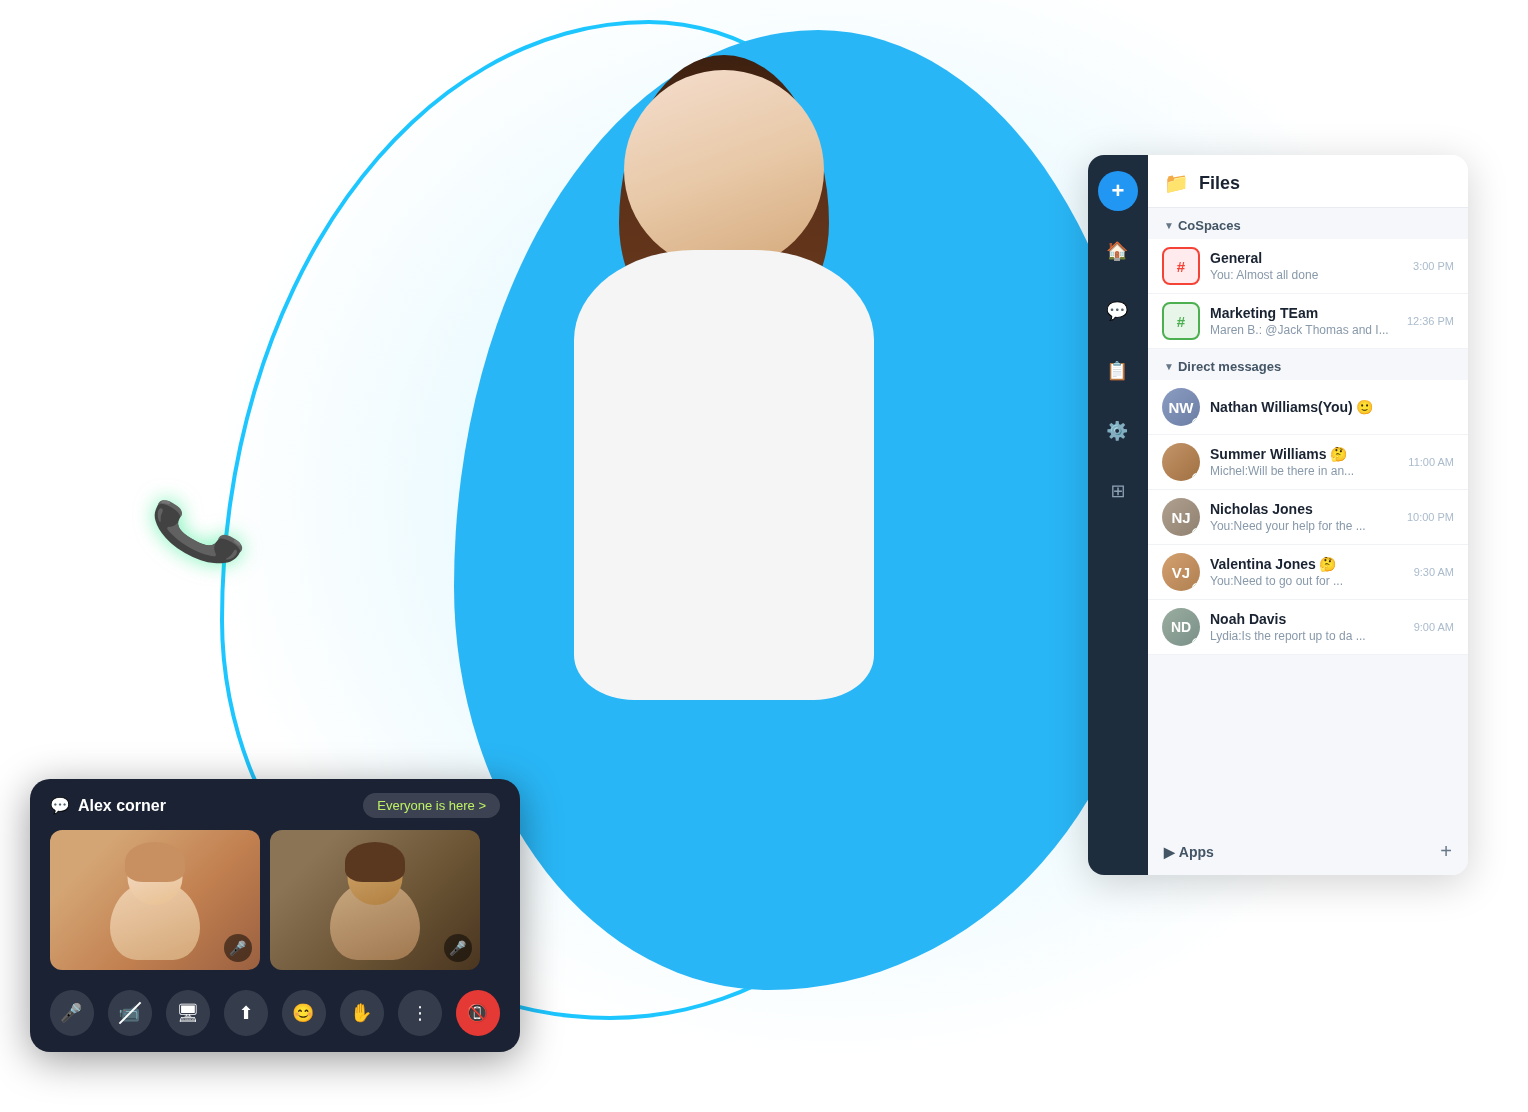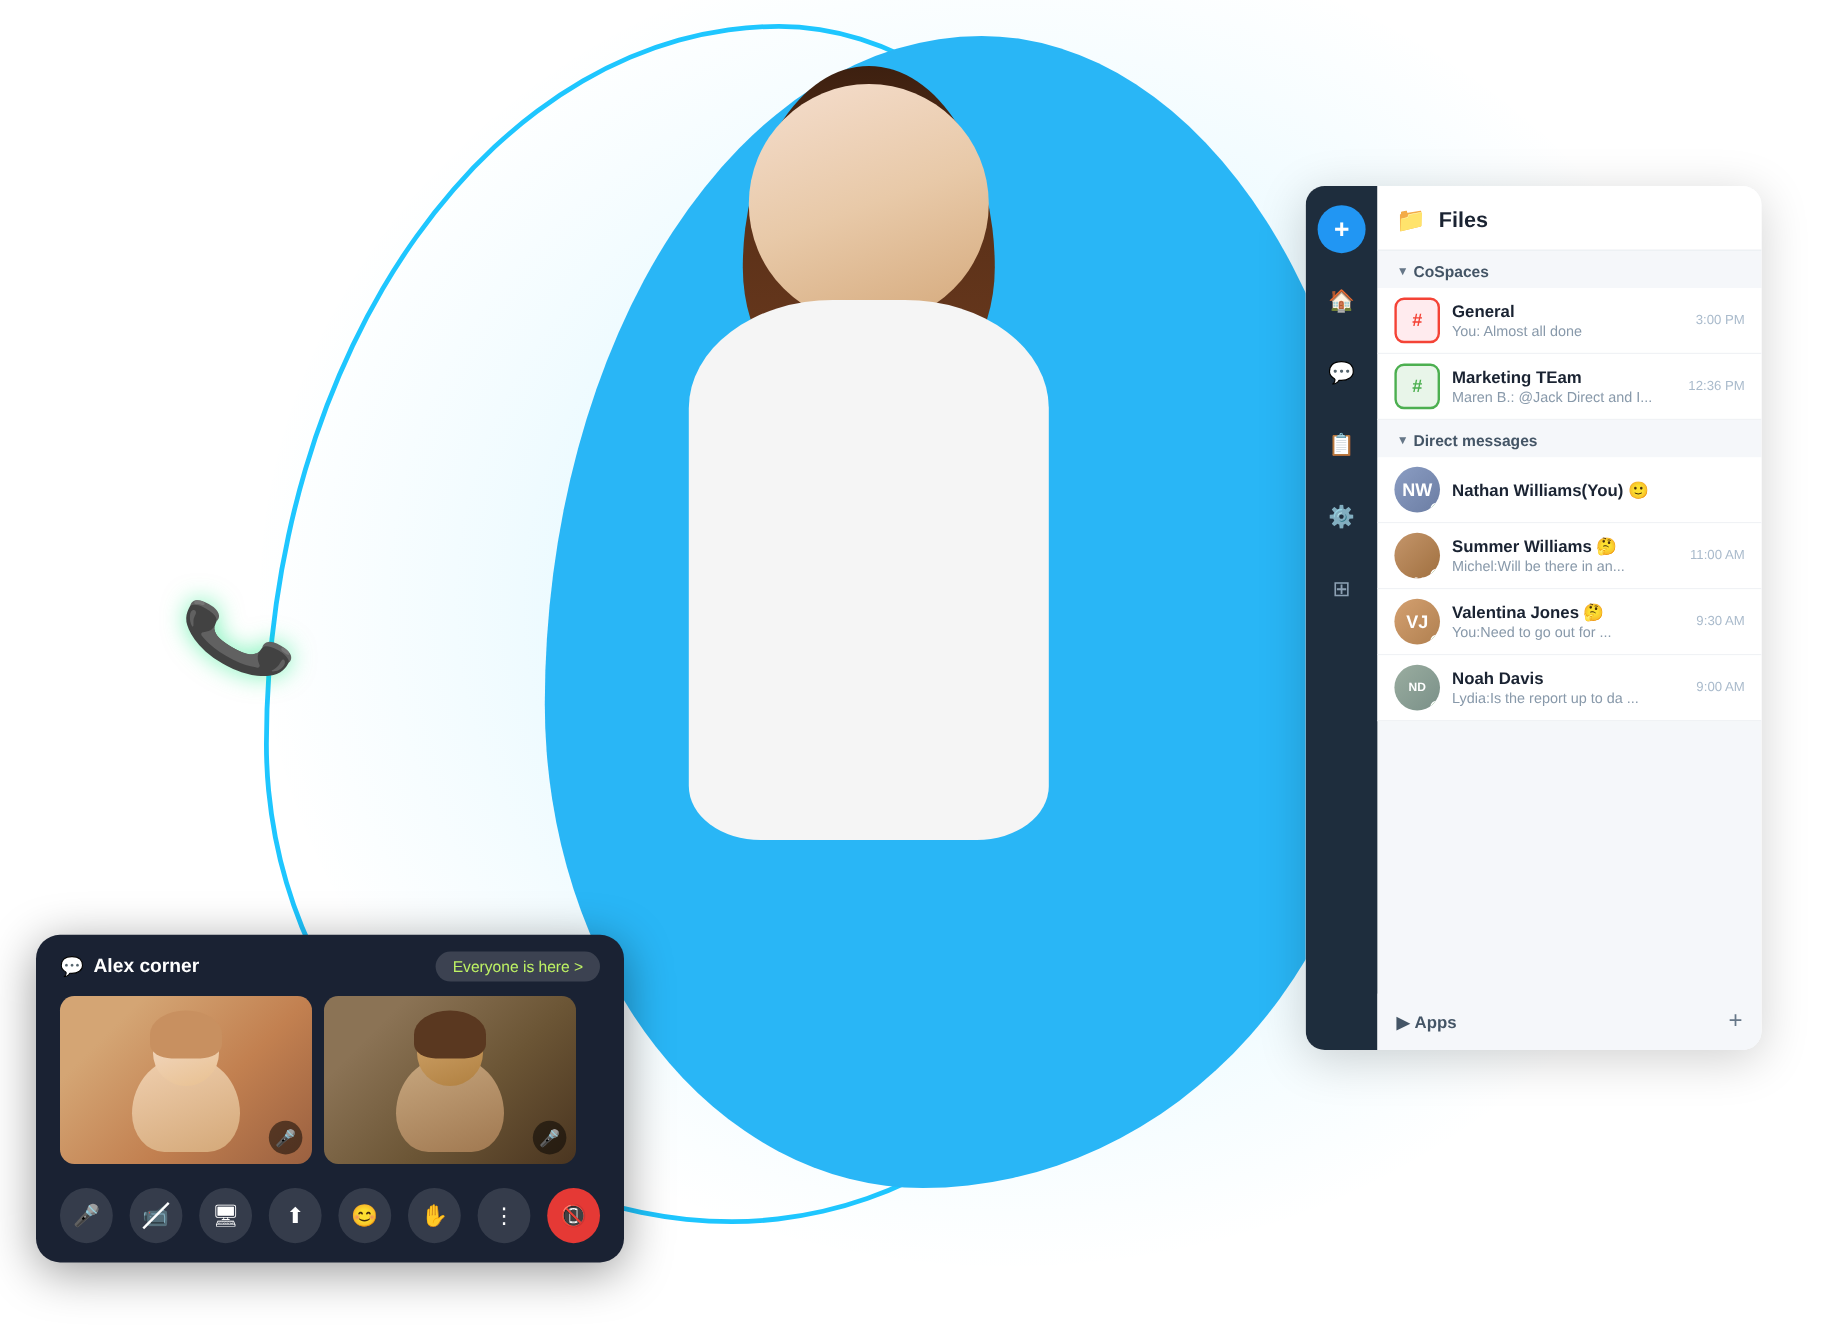--- a/index.html
+++ b/index.html
@@ -511,21 +511,21 @@
     </div>
 
     <div class="chat-item">
       <div class="chat-item-avatar green-border">
         <span>#</span>
       </div>
       <div class="chat-item-info">
         <div class="chat-item-name">
           <span>Marketing TEam</span>
         </div>
-        <div class="chat-item-preview">Maren B.: @Jack Direct and I...</div>
+        <div class="chat-item-preview">Maren B.: @Jack Thomas and I...</div>
       </div>
       <span class="chat-item-time">12:36 PM</span>
     </div>
 
     <div class="section-header">
       <span class="triangle">▼</span>
       <span>Direct messages</span>
     </div>
 
     <div class="chat-item">
@@ -549,39 +549,52 @@
       <div class="chat-item-info">
         <div class="chat-item-name">
           <span>Summer Williams</span>
           <span class="emoji">🤔</span>
         </div>
         <div class="chat-item-preview">Michel:Will be there in an...</div>
       </div>
       <span class="chat-item-time">11:00 AM</span>
     </div>
 
+    <div class="chat-item">
+      <div class="avatar-person av-nicholas" style="width:38px;height:38px;border-radius:50%;position:relative;flex-shrink:0;">
+        <span style="font-size:15px;color:white;">NJ</span>
+        <div class="online-dot"></div>
+      </div>
+      <div class="chat-item-info">
+        <div class="chat-item-name">
+          <span>Nicholas Jones</span>
+        </div>
+        <div class="chat-item-preview">You:Need your help for the ...</div>
+      </div>
+      <span class="chat-item-time">10:00 PM</span>
+    </div>
 
     <div class="chat-item">
       <div class="avatar-person av-valentina" style="width:38px;height:38px;border-radius:50%;position:relative;flex-shrink:0;text-align:center;">
         <span style="font-size:15px;color:white;">VJ</span>
         <div class="online-dot"></div>
       </div>
       <div class="chat-item-info">
         <div class="chat-item-name">
           <span>Valentina Jones</span>
           <span class="emoji">🤔</span>
         </div>
         <div class="chat-item-preview">You:Need to go out for ...</div>
       </div>
       <span class="chat-item-time">9:30 AM</span>
     </div>
 
     <div class="chat-item">
       <div class="avatar-person av-noah" style="width:38px;height:38px;border-radius:50%;position:relative;flex-shrink:0;">
-        <span style="font-size:10px;color:white;">ND</span>
+        <span style="font-size:14px;color:white;">ND</span>
         <div class="online-dot"></div>
       </div>
       <div class="chat-item-info">
         <div class="chat-item-name">
           <span>Noah Davis</span>
         </div>
         <div class="chat-item-preview">Lydia:Is the report up to da ...</div>
       </div>
       <span class="chat-item-time">9:00 AM</span>
     </div>

